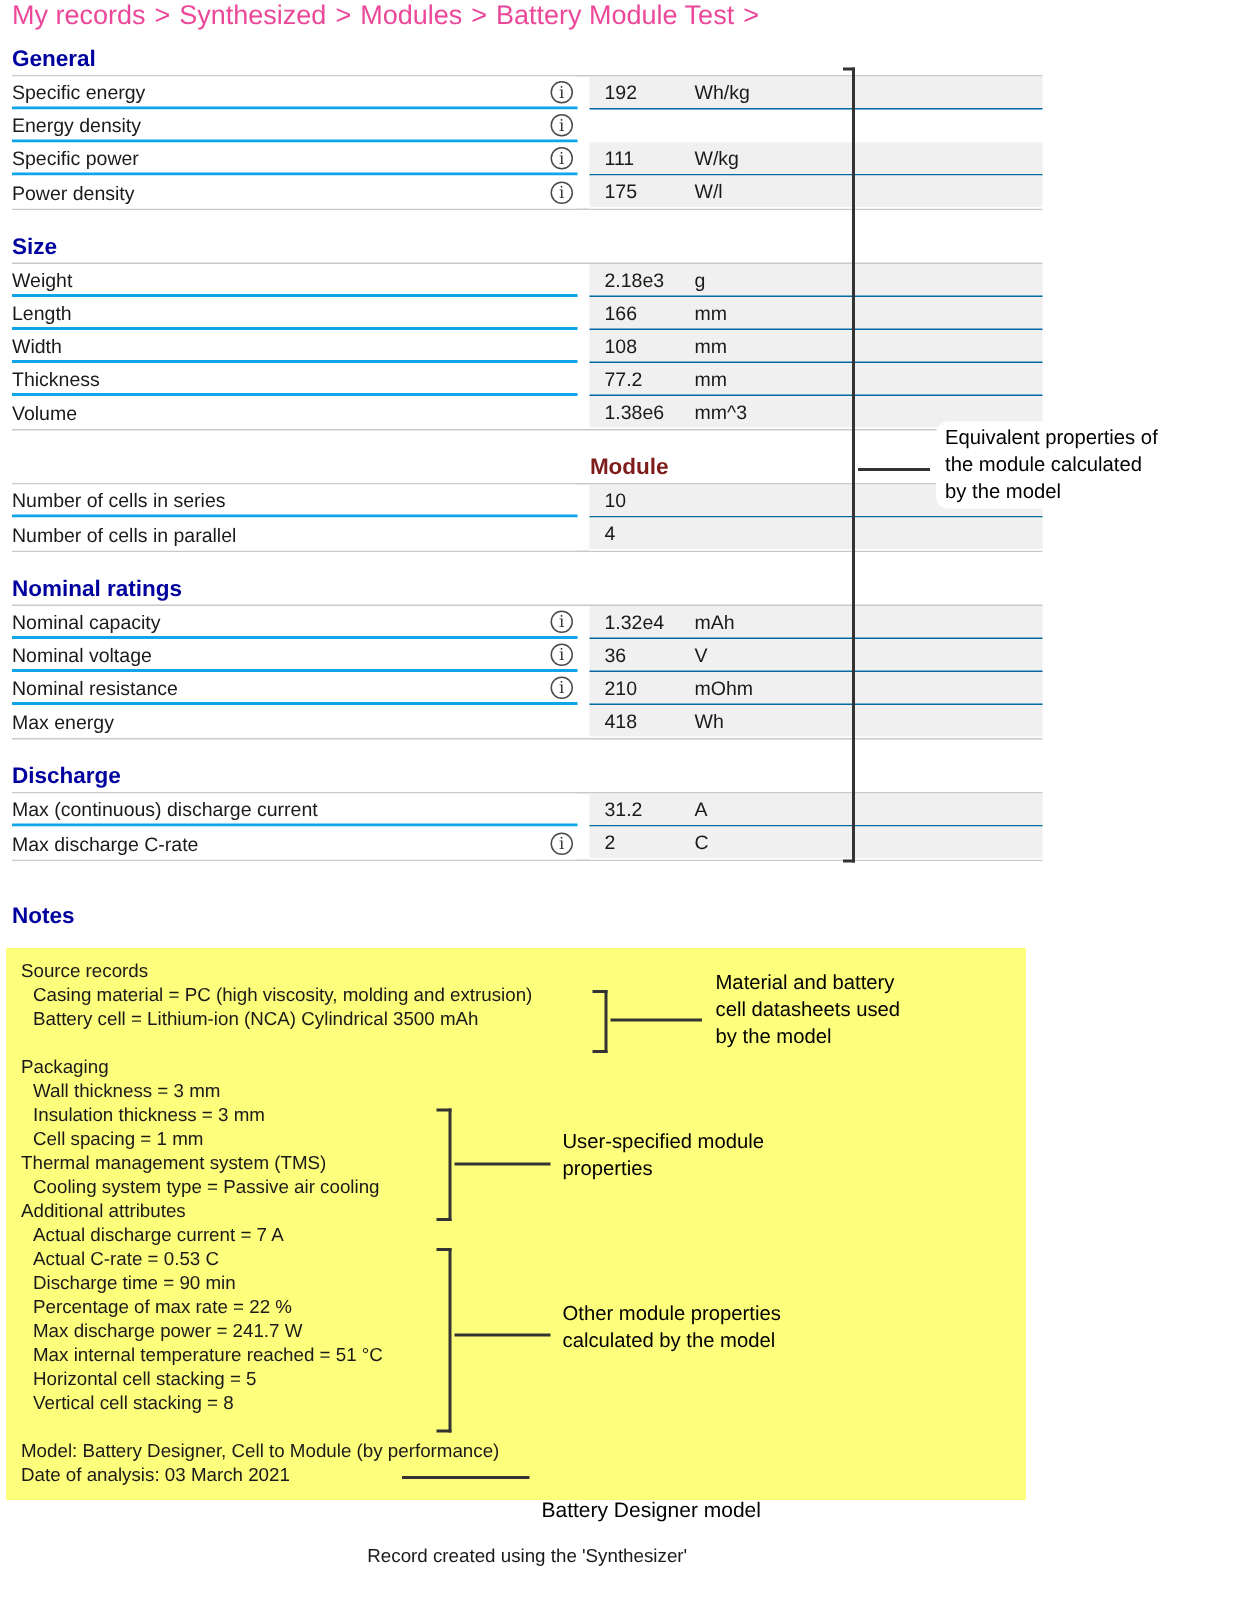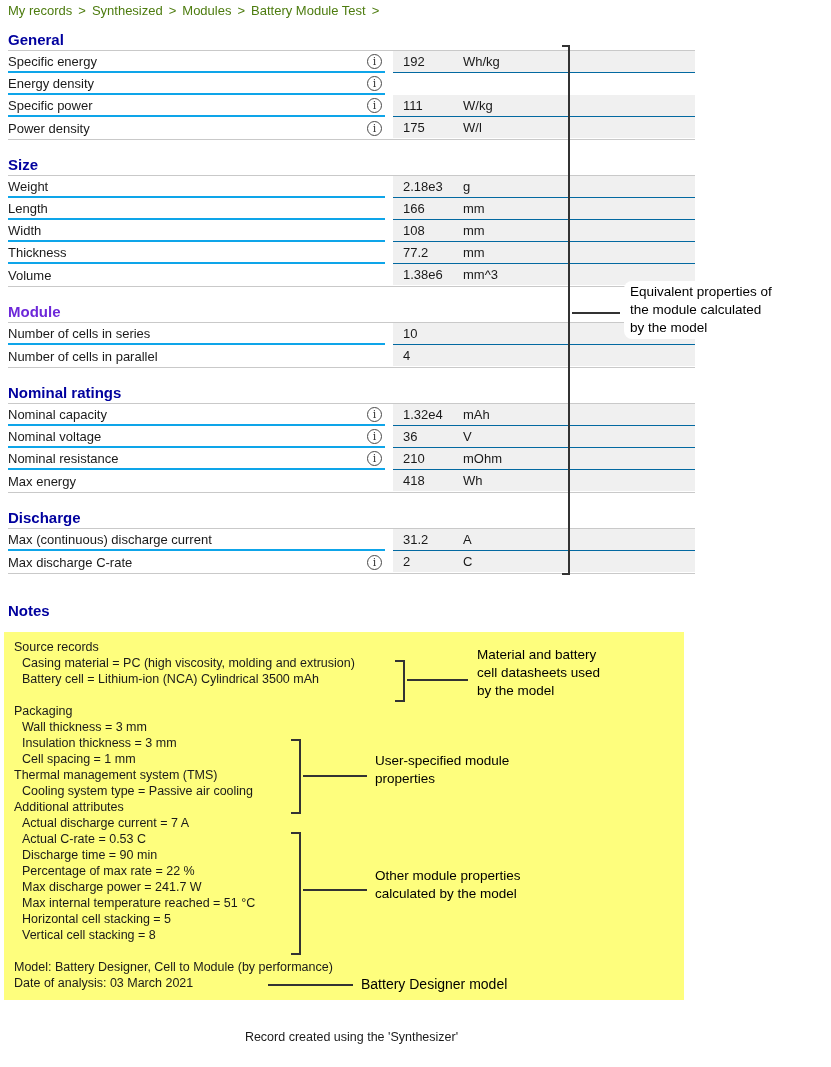--- a/index.html
+++ b/index.html
@@ -2,21 +2,21 @@
 <html><head>
 <meta charset="utf-8">
 <style>
   * { margin: 0; padding: 0; box-sizing: border-box; }
   html, body { background: #ffffff; }
   body { font-family: "Liberation Sans", "DejaVu Sans", sans-serif; color: #1a1a1a; }
   #page { position: relative; width: 831px; height: 1067px; overflow: hidden; background: #fff; }
   #content { padding: 4px 0 0 8px; }
 
   
-  #breadcrumb { font-size: 13px; line-height: 13px; color: #4d7c0f; white-space: nowrap; }
+  #breadcrumb { font-size: 18px; line-height: 13px; color: #ec4899; white-space: nowrap; }
   .crumb { cursor: pointer; }
   .sep { margin: 0 6px; }
 
   
   .sec h2 { font-size: 15px; line-height: 18px; font-weight: bold; margin-top: 16px; }
   #sections .sec:first-child h2 { margin-top: 14px; }
   .ptable { width: 687px; margin-top: 1px; border-top: 1px solid #c9c9c9; border-bottom: 1px solid #c9c9c9; }
   .prow { display: flex; height: 22px; }
   .prow .lbl { width: 377px; background: #fff; border-bottom: 2px solid #0ea5e9;
                display: flex; align-items: center; justify-content: space-between;
@@ -53,21 +53,21 @@
   #nb1 { left: 395px; top: 660px; width: 10px; height: 42px; }
   #nc1 { left: 407px; top: 679px; width: 61px; }
   #na1 { left: 477px; top: 646px; }
   #nb2 { left: 291px; top: 739px; width: 10px; height: 75px; }
   #nc2 { left: 303px; top: 775px; width: 64px; }
   #na2 { left: 375px; top: 752px; }
   #nb3 { left: 291px; top: 832px; width: 10px; height: 123px; }
   #nc3 { left: 303px; top: 889px; width: 64px; }
   #na3 { left: 375px; top: 867px; }
   #nc4 { left: 268px; top: 984px; width: 85px; }
-  #na4 { left: 361px; top: 975px; font-size: 14px; }
+  #na4 { left: 361px; top: 997px; font-size: 14px; }
 </style>
 </head>
 <body>
 
 <div id="page">
   <div id="content">
     <div id="breadcrumb"><span class="crumb">My records</span><span class="sep">&gt;</span><span class="crumb">Synthesized</span><span class="sep">&gt;</span><span class="crumb">Modules</span><span class="sep">&gt;</span><span class="crumb">Battery Module Test</span><span class="sep">&gt;</span></div>
 
     <div id="sections">
   <div class="sec">
@@ -169,21 +169,21 @@
     </div>
     <div class="val">
       <span class="vnum">1.38e6</span>
       <span class="vunit">mm^3</span>
     </div>
   </div>
 </div>
   </div>
 
   <div class="sec">
-    <h2 style="color: #6d28d9;">Module</h2>
+    <h2 style="color: #7f1d1d; text-align: center;">Module</h2>
     <div class="ptable">
   <div class="prow">
     <div class="lbl">
       <span>Number of cells in series</span>
 
     </div>
     <div class="val">
       <span class="vnum">10</span>
       <span class="vunit"></span>
     </div>

